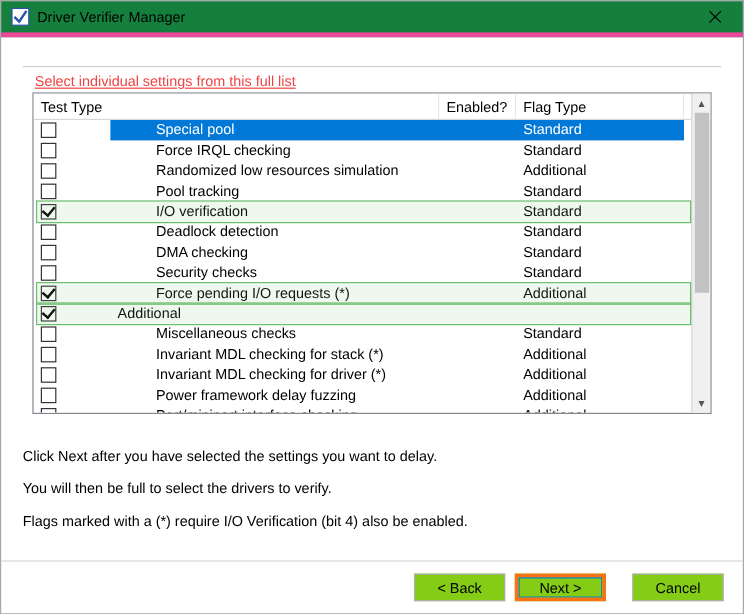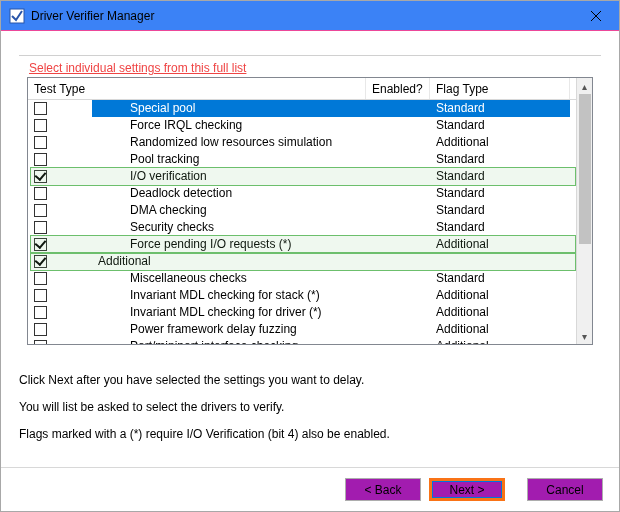--- a/index.html
+++ b/index.html
@@ -19,22 +19,22 @@
     border: 1px solid #a8a8a8;
     background: #fff;
     display: flex;
     flex-direction: column;
   }
   .titlebar {
     height: 30px;
     display: flex;
     align-items: center;
     padding-left: 8px;
-    border-bottom: 1px solid #ec4899;
-    background: #3b82f6;
+    border-bottom: 4px solid #ec4899;
+    background: #15803d;
   }
   .titlebar-icon {
     width: 16px; height: 16px;
     margin-right: 6px;
     display: inline-flex;
     align-items: center;
     justify-content: center;
   }
   .titlebar-title {
     font-size: 12px;
@@ -208,21 +208,21 @@
   .button-bar {
     border-top: 1px solid #d8d8d8;
     padding: 10px 16px;
     display: flex;
     justify-content: flex-end;
     gap: 8px;
   }
   .btn {
     min-width: 76px;
     height: 23px;
-    background: #a21caf;
+    background: #84cc16;
     border: 1px solid #adadad;
     font-size: 12px;
     font-family: inherit;
     padding: 0 10px;
     cursor: pointer;
   }
   .btn.default {
     border: 3px solid #f97316;
     box-shadow: inset 0 0 0 1px #0078d7;
   }
@@ -386,21 +386,21 @@
         <div class="vscroll">
           <div class="arrow">▴</div>
           <div class="thumb"></div>
           <div class="arrow" style="position:absolute;bottom:0;width:100%;">▾</div>
         </div>
       </div>
     </div>
 
     <div class="notes">
       <p>Click Next after you have selected the settings you want to delay.</p>
-      <p>You will list be asked to select the drivers to verify.</p>
+      <p>You will then be full to select the drivers to verify.</p>
       <p>Flags marked with a (*) require I/O Verification (bit 4) also be enabled.</p>
     </div>
   </div>
 
   <div class="button-bar">
     <button class="btn">&lt; Back</button>
     <button class="btn default">Next &gt;</button>
     <button class="btn" style="margin-left:14px">Cancel</button>
   </div>
 

